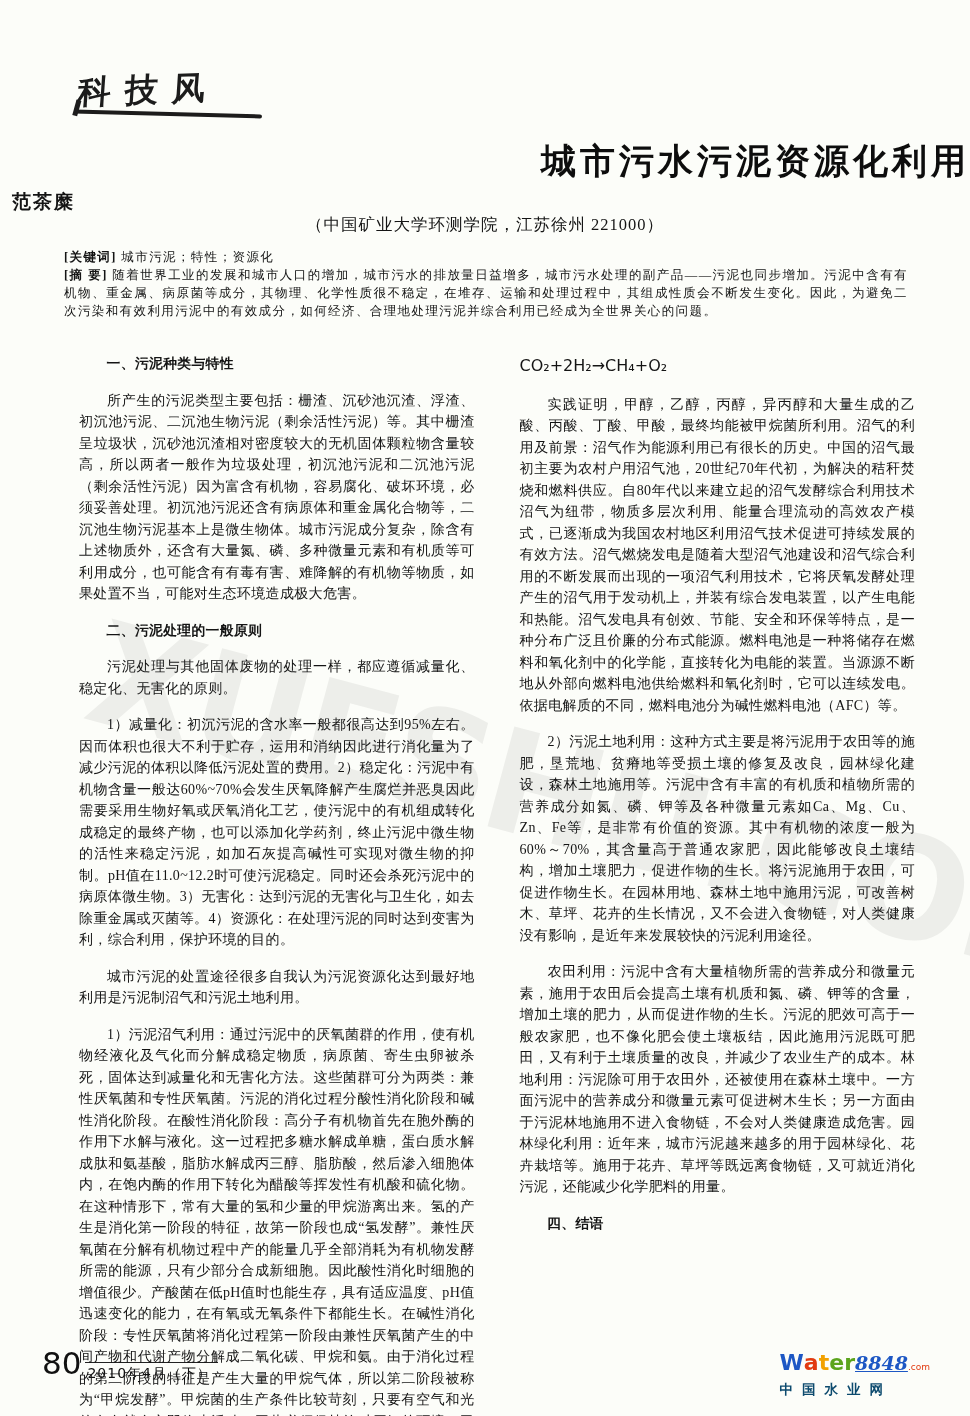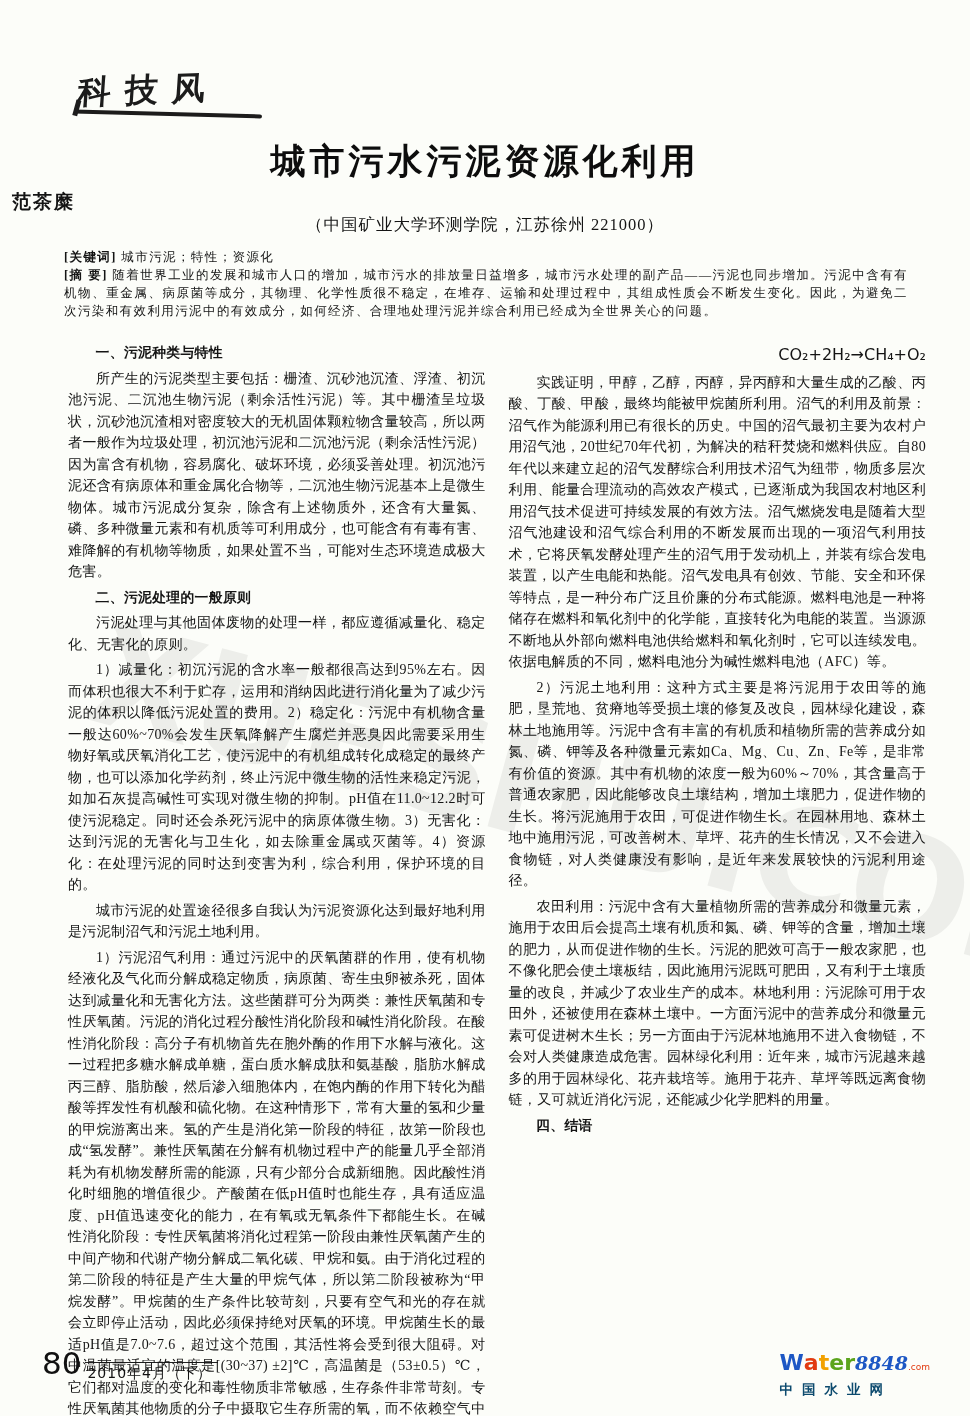--- a/index.html
+++ b/index.html
@@ -16,56 +16,56 @@
   }
   .masthead-underline{
     position:absolute;left:-4px;top:44px;width:188px;height:4px;background:#1c1c1c;
     transform:rotate(1.5deg);border-radius:0 4px 4px 0;
   }
   .masthead-underline:after{
     content:"";position:absolute;left:0;top:-8px;width:14px;height:16px;
     border-left:5px solid #1c1c1c;transform:rotate(14deg);
   }
   .title{
-    position:absolute;left:0;top:138px;width:100%;margin:0;text-align:center;
+    position:absolute;left:0;top:138px;width:100%;margin:0;text-align:right;
     font-size:35px;font-weight:bold;letter-spacing:4px;color:#0d0d0d;
   }
   .author{position:absolute;left:12px;top:189px;width:100%;text-align:left;font-size:19px;font-weight:bold;letter-spacing:2px;}
   .affiliation{position:absolute;left:0;top:214px;width:100%;text-align:center;font-size:16.5px;letter-spacing:1px;}
   
   .abstract{position:absolute;left:64px;top:248px;width:844px;font-size:12.5px;line-height:18px;letter-spacing:1.4px;text-align:justify;}
   .abstract p{margin:0;}
   .abs-label{font-weight:bold;}
   
   .columns{position:absolute;left:64px;top:338px;width:866px;display:flex;gap:15px;}
   .col{flex:1 1 0;font-size:14px;line-height:21.5px;letter-spacing:0.35px;text-align:justify;}
-  .col p{margin:4px;}
+  .col p{margin:15px;}
   .col p.p{text-indent:2em;}
   .col p.pf{text-indent:0;}
   .col p.h{text-indent:2em;font-weight:bold;font-family:"DejaVu Sans","Liberation Sans",sans-serif;font-size:13.8px;}
-  .col p.formula{text-align:right;text-indent:0;font-size:16px;letter-spacing:0;padding:2px 0 2px 0;font-family:"DejaVu Sans",sans-serif;}
+  .col p.formula{text-align:left;text-indent:0;font-size:16px;letter-spacing:0;padding:2px 0 2px 0;font-family:"DejaVu Sans",sans-serif;}
   
   .watermark{
     position:absolute;left:115px;top:590px;white-space:nowrap;pointer-events:none;
     font-family:"DejaVu Sans","Liberation Sans",sans-serif;font-weight:bold;
     font-size:142px;letter-spacing:-4px;color:rgba(110,110,110,0.10);
     transform:rotate(15deg);transform-origin:left top;z-index:0;
   }
   .columns,.abstract{z-index:1;}
   
   .footer-left{position:absolute;left:42px;top:1348px;display:flex;align-items:flex-start;gap:4px;}
   .pageno{font-family:"DejaVu Sans",sans-serif;font-size:31px;line-height:1;color:#111;}
   .issue{
     margin-top:14px;font-size:14px;letter-spacing:1px;color:#111;
     border-top:1.5px solid #222;padding:2px 6px 0 2px;font-family:"DejaVu Sans",sans-serif;
   }
   .sitelogo{position:absolute;right:40px;top:1352px;text-align:left;font-family:"DejaVu Sans","Liberation Sans",sans-serif;}
   .logo-line1{font-size:22px;font-weight:bold;line-height:22px;white-space:nowrap;}
   .logo-word span{display:inline-block;}
-  .logo-8848{font-family:"DejaVu Serif",serif;font-style:italic;font-size:19px;font-weight:bold;}
+  .logo-8848{font-family:"DejaVu Serif",serif;font-style:italic;font-size:19px;font-weight:bold;text-decoration:underline;}
   .logo-com{font-size:9px;font-weight:normal;vertical-align:baseline;}
   .logo-line2{font-size:13.5px;font-weight:bold;letter-spacing:9px;margin-top:3px;white-space:nowrap;}
 </style>
 </head>
 <body>
 
 <div class="page">
 
   <div class="masthead">
     <span class="masthead-text">科技风</span>

